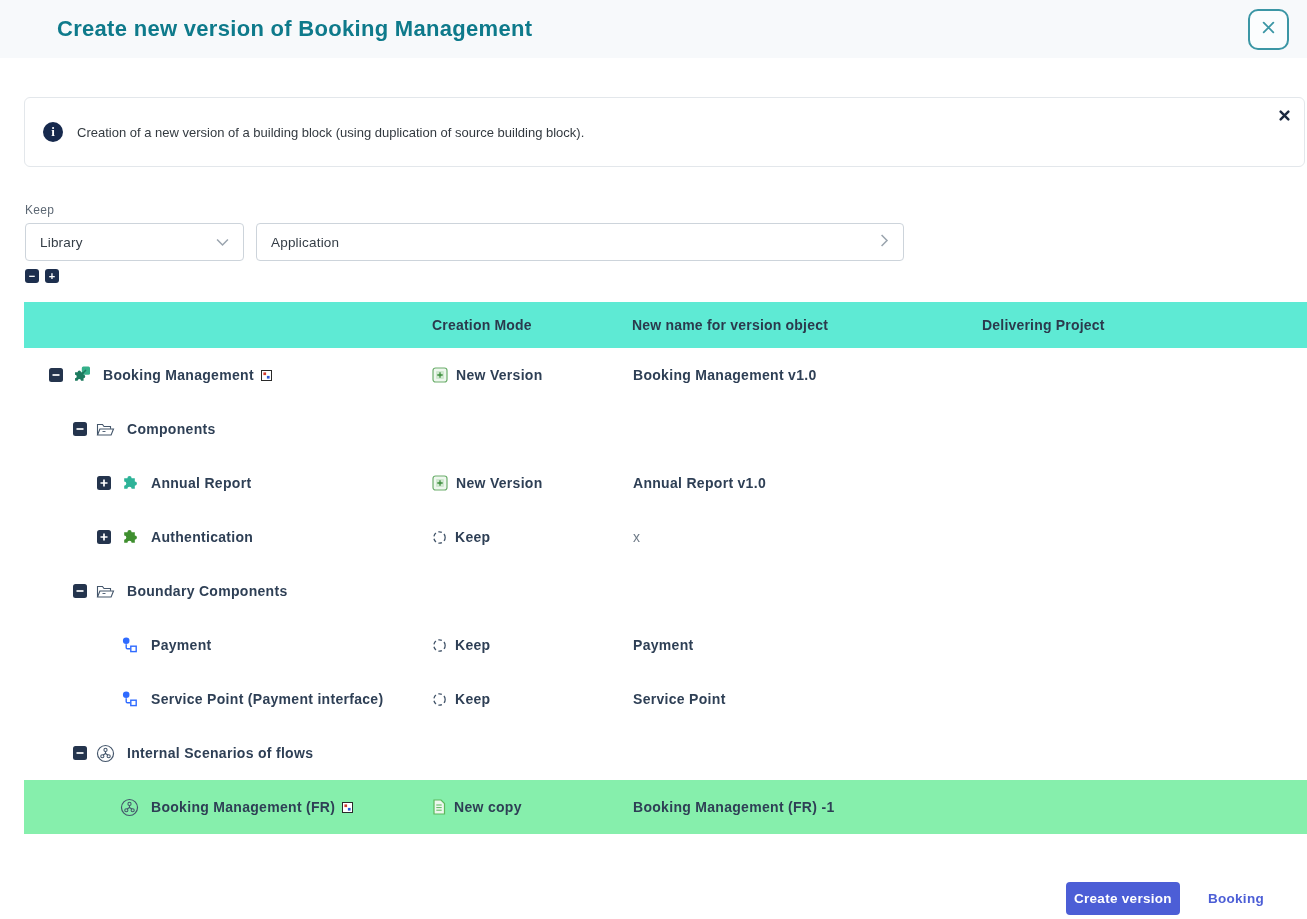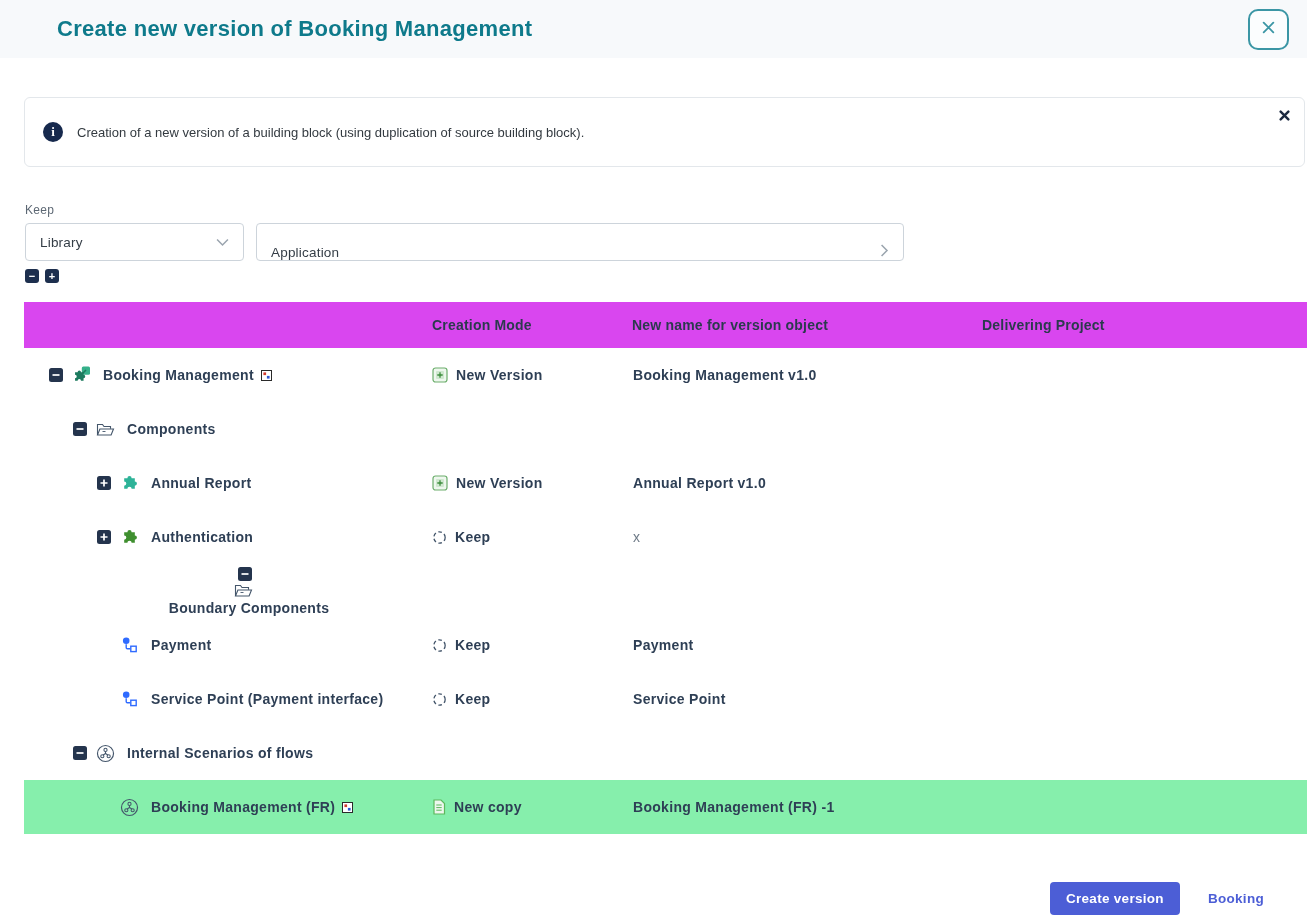--- a/index.html
+++ b/index.html
@@ -24,30 +24,30 @@
   .banner-close { position:absolute; top:12px; right:14px; background:none; border:none;
     cursor:pointer; line-height:0; }
 
   
   .owner-label { margin:36px 0 6px 25px; font-size:12px; color:#5d6874; letter-spacing:.3px; }
   .owner-row { margin-left:25px; display:flex; gap:12px; }
   .select, .picker { height:38px; border:1px solid #cdd4db; border-radius:4px; background:#fff;
     display:flex; align-items:center; justify-content:space-between;
     padding:0 14px; font-size:13.5px; color:#343d46; letter-spacing:.2px; cursor:pointer; }
   .select { width:219px; }
-  .picker { width:648px;align-items:flex-end; }
+  .picker { width:648px; }
   .tree-controls { margin:8px 0 0 25px; display:flex; gap:6px; }
   .tree-controls button { width:14px; height:14px; background:#1d2f4e; color:#fff; border:none;
     border-radius:3px; font-size:11px; font-weight:bold; line-height:13px; text-align:center;
     cursor:pointer; padding:0; }
 
   
   .table { margin:19px 0 0 24px; }
   .thead, .trow { display:grid; grid-template-columns:401px 200px 350px 1fr; align-items:center; }
-  .thead { height:46px; background:#d946ef; }
+  .thead { height:46px; background:#5eead4; }
   .thead .th { font-size:14px; font-weight:bold; color:#2b3a4d; letter-spacing:.2px; padding-left:7px; }
   .thead .th:first-child { padding-left:25px; }
   .trow { height:54px; background:#fff; }
   .trow.highlight { background:#86efac; }
   .cell-name { display:flex; align-items:center; }
   .expander { width:14px; height:14px; flex:0 0 14px; line-height:0; cursor:pointer;
     background:none; border:none; padding:0; margin-right:9px; }
   .expander.blank { visibility:hidden; cursor:default; }
   .node-icon { width:19px; height:19px; flex:0 0 19px; line-height:0; margin-right:12px;
     display:inline-flex; align-items:center; justify-content:center; }
@@ -57,21 +57,21 @@
   .mode-icon { line-height:0; margin-right:8px; display:inline-flex; }
   .mode-text { font-size:14px; font-weight:600; color:#2e3f55; letter-spacing:.3px; }
   .cell-newname { padding-left:8px; font-size:14px; font-weight:600; color:#2e3f55; letter-spacing:.3px; }
   .cell-newname.dim { color:#6f7b88; font-weight:400; }
   .cell-project { padding-left:8px; }
 
   
   .footer { margin-top:48px; display:flex; justify-content:flex-end; align-items:center;
     padding-right:43px; gap:28px; }
   .btn-primary { background:#4c5ed6; color:#fff; border:none; border-radius:4px;
-    padding:9px 16px; font-size:13.5px; font-weight:bold; letter-spacing:.3px; cursor:pointer; }
+    padding:9px 8px; font-size:13.5px; font-weight:bold; letter-spacing:.3px; cursor:pointer; }
   .btn-link { background:none; border:none; color:#4c5ed6; font-size:13.5px; font-weight:bold;
     letter-spacing:.3px; cursor:pointer; }
 </style>
 </head>
 <body>
 
 <div class="titlebar">
   <h1>Create new version of Booking Management</h1>
   <button class="close-btn">
     <span>
@@ -224,21 +224,21 @@
             <svg width="15" height="15" viewBox="0 0 14 14">
               <circle cx="7" cy="7" r="5.3" fill="none" stroke="#44566b" stroke-width="1.2" stroke-dasharray="3.4 2.4"></circle>
             </svg>
           </span>
           <span class="mode-text">Keep</span>
         </div>
         <div class="cell-newname dim">x</div>
         <div class="cell-project"></div>
       </div>
       <div class="trow">
-        <div class="cell-name" style="padding-left: 49px; flex-direction: column;">
+        <div class="cell-name" style="padding-left: 49px;">
           <button class="expander"><svg width="14" height="14" viewBox="0 0 14 14">
               <rect width="14" height="14" rx="2.5" fill="#24344d"></rect>
               <path d="M3.5 7 h7" stroke="#fff" stroke-width="1.7"></path>
             </svg></button>
           <span class="node-icon">
             <svg width="19" height="15" viewBox="0 0 19 15" fill="none" stroke="#44566b" stroke-width="1.1">
               <path d="M1.5 13 V2.5 h5 l1.5 2 h6.5 v2.2"></path>
               <path d="M1.5 13 l2.4-6 h13.6 l-2.4 6 z"></path>
               <path d="M6.5 9.5 h3" stroke-width="0.9"></path>
             </svg>

